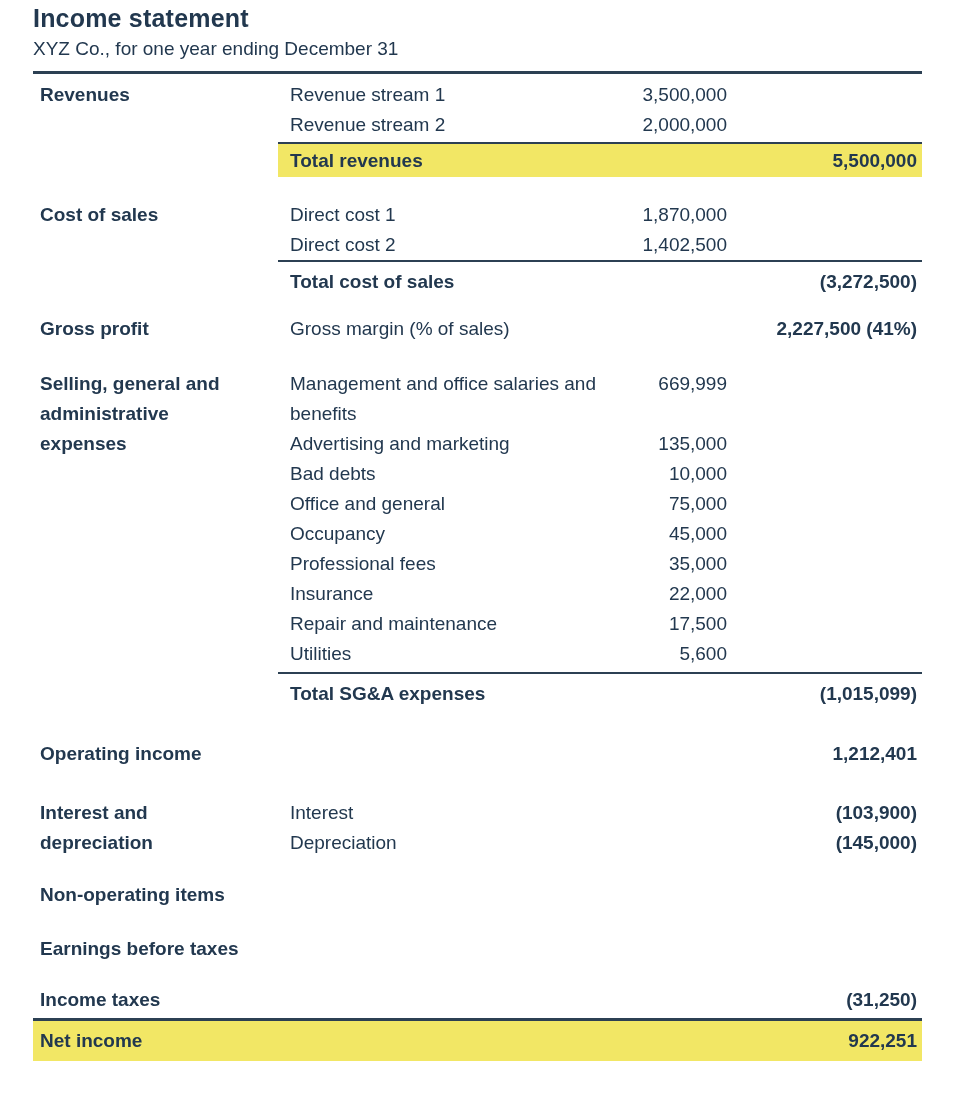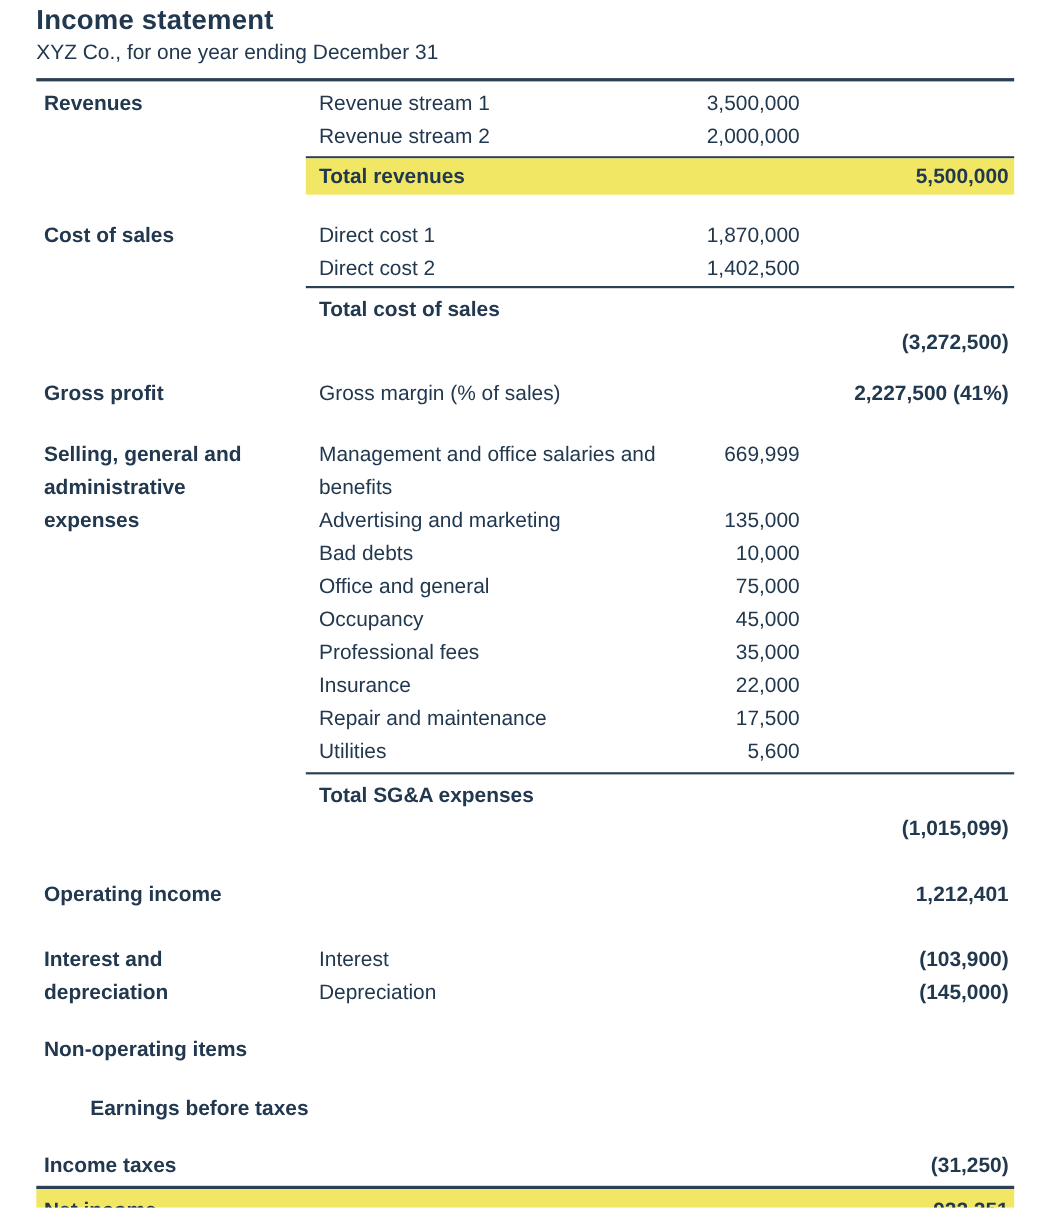--- a/index.html
+++ b/index.html
@@ -31,37 +31,37 @@
   
   .irow{display:flex;}
   .c2{flex:1;padding-left:12px;min-width:0;}
   .c3{width:110px;flex:none;text-align:right;white-space:nowrap;}
   .c4{width:195px;flex:none;text-align:right;box-sizing:border-box;padding-right:5px;white-space:nowrap;font-weight:700;}
   
   .trow{display:flex;font-weight:700;}
   .trow .t-label{flex:1;padding-left:12px;}
   .trow .t-value{text-align:right;padding-right:5px;white-space:nowrap;}
   .trow.highlight{background:var(--yellow);line-height:33px;}
-  .trow.plain{padding:5px 0;flex-direction:column;}
+  .trow.plain{padding:5px 0;}
   
   .frow{display:flex;font-weight:700;}
   .frow .f-label{width:245px;box-sizing:border-box;padding-left:7px;flex:none;}
   .frow .f-value{flex:1;text-align:right;padding-right:5px;white-space:nowrap;}
   .frow.highlight{background:var(--yellow);line-height:40px;}
   
   .mt-sec1{margin-top:6px;}
   .mt-rule1{margin-top:2px;}
   .mt-cost{margin-top:23px;}
   .mt-gross{margin-top:12px;}
   .mt-sga{margin-top:25px;}
   .mt-sgarule{margin-top:3px;}
   .mt-oper{margin-top:25px;}
   .mt-int{margin-top:29px;}
   .mt-nonop{margin-top:22px;}
-  .mt-ebt{margin-top:24px;margin-left:42px;}
+  .mt-ebt{margin-top:24px;}
   .mt-tax{margin-top:21px;}
   .mt-netrule{margin-top:3px;}
   .rule-net{height:3px;background:var(--rule);}
 </style>
 </head>
 <body>
 
 <div class="page">
 
   <div class="title">Income statement</div>

